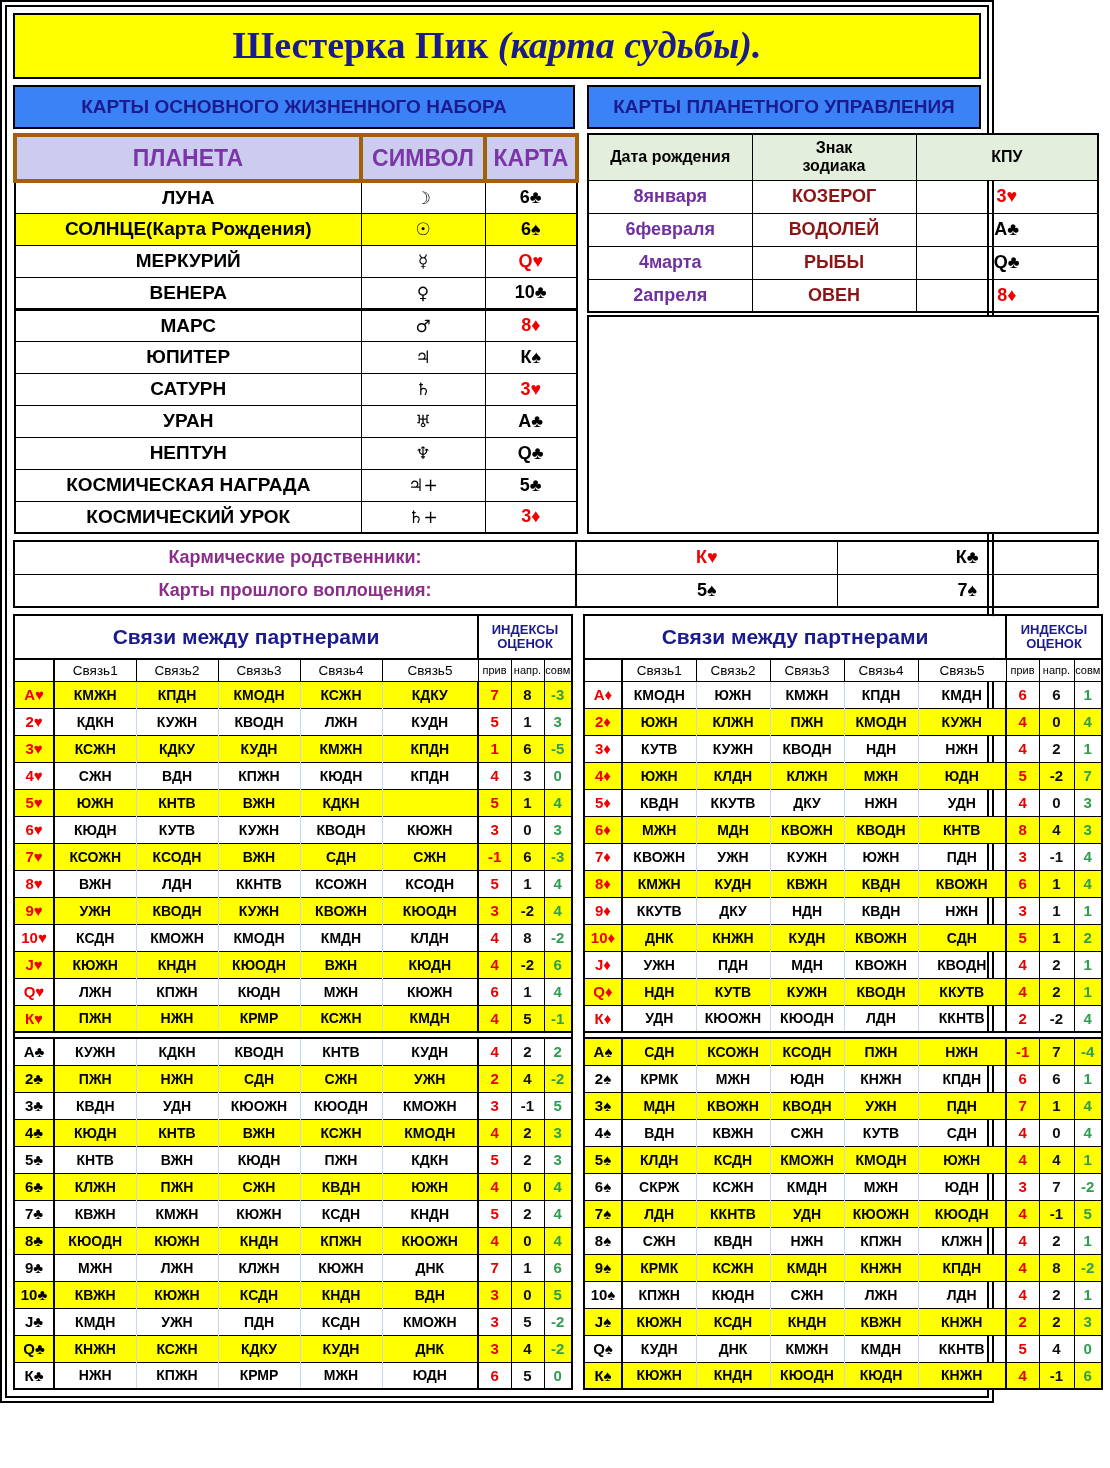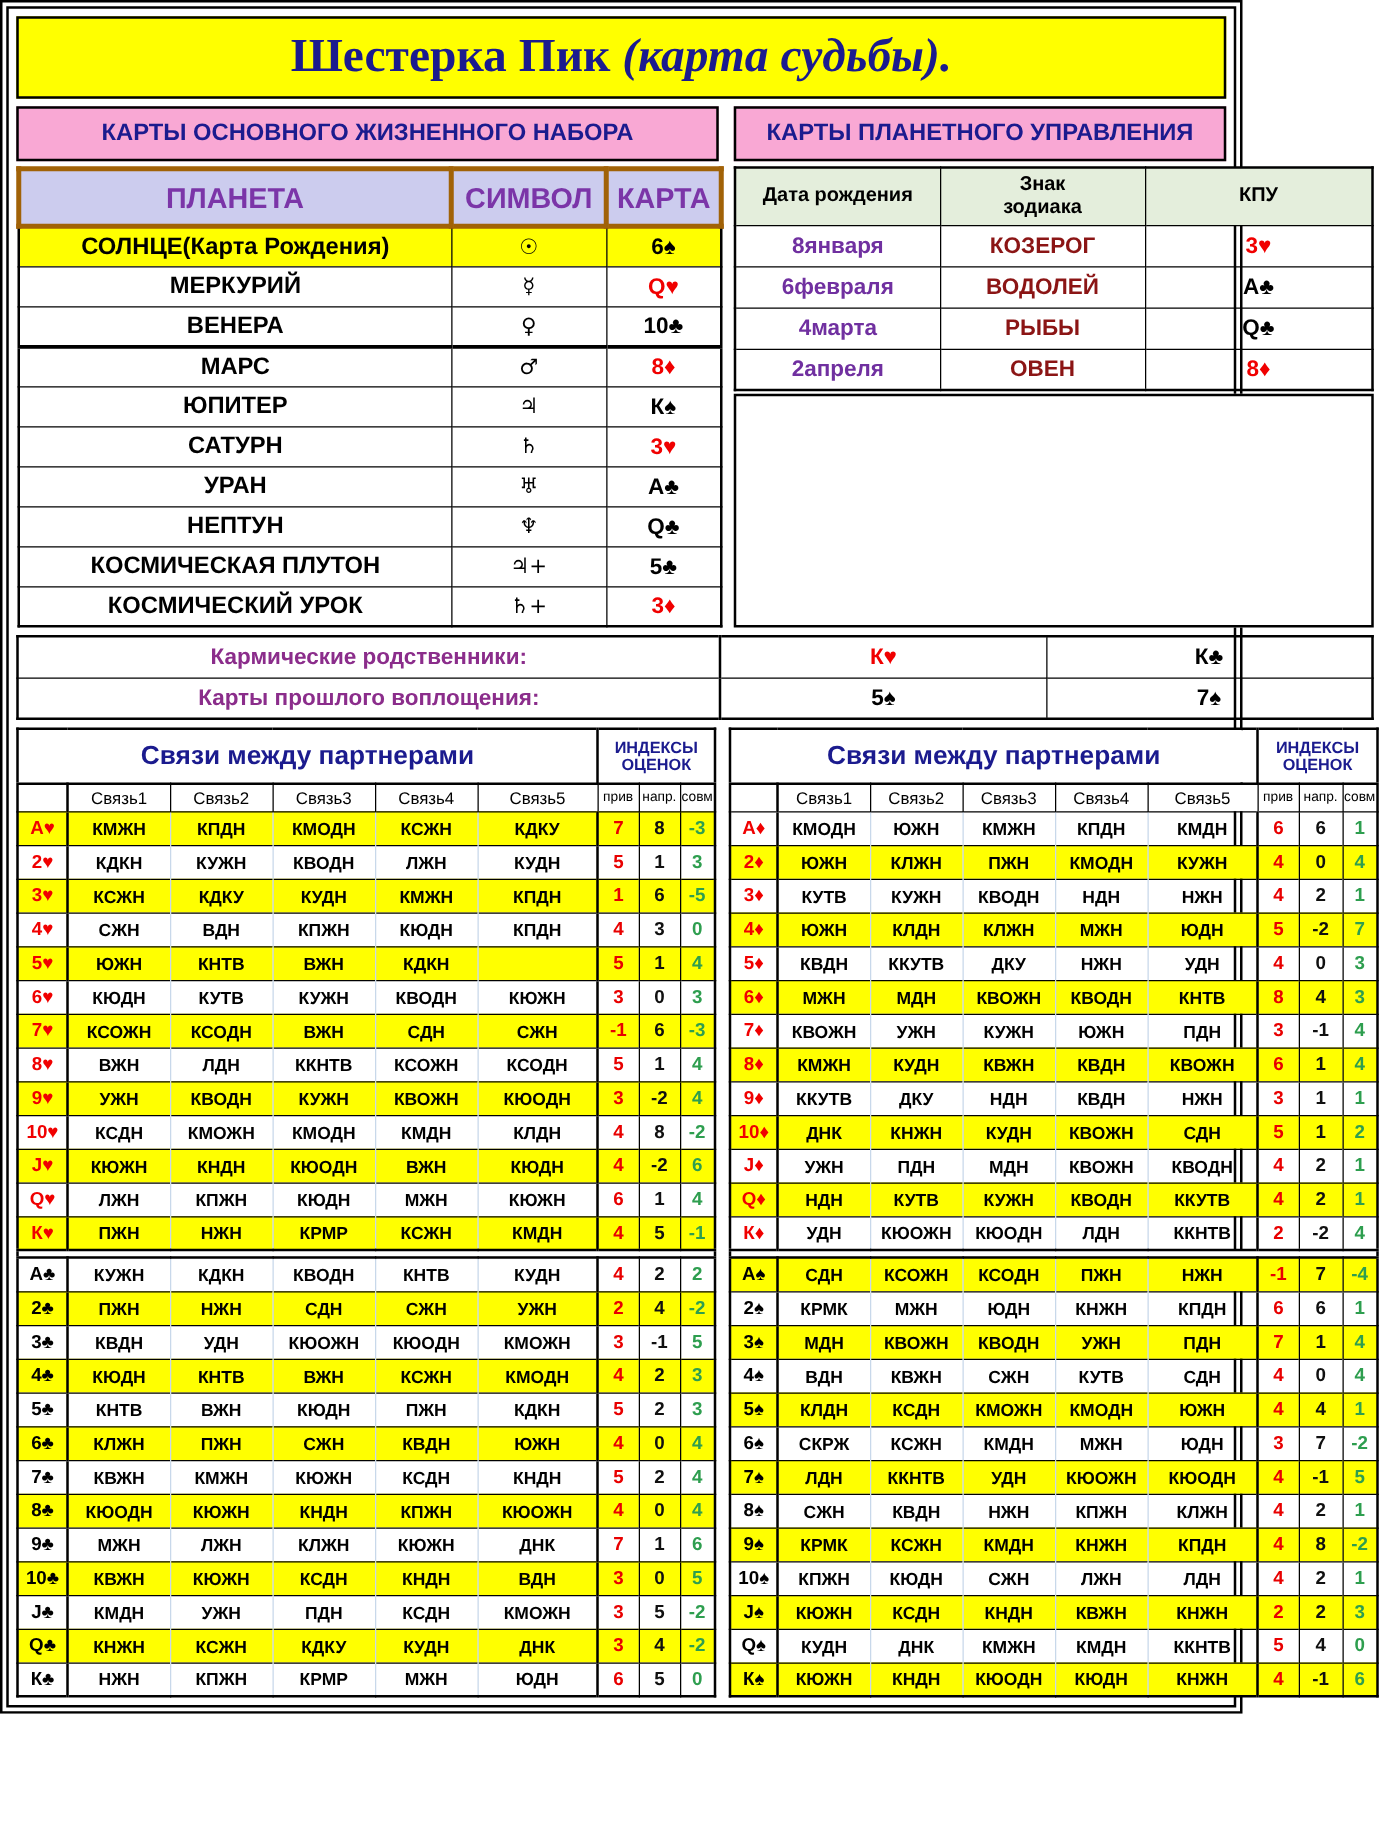--- a/index.html
+++ b/index.html
@@ -17,21 +17,21 @@
     text-align: center; padding: 8px 0 10px;
     font-family: "Liberation Serif", "DejaVu Serif", serif;
     font-size: 38px; font-weight: bold; color: #1b1b8e;
     margin-bottom: 6px;
   }
   .title-bar .it { font-style: italic; }
 
   
   .headers-row { display: grid; grid-template-columns: 562px 1fr; gap: 12px; margin-bottom: 4px; }
   .sec-header {
-    border: 2px solid #000; background: #f9a8d4; color: #1b1b8e;
+    border: 2px solid #000; background: #3b82f6; color: #1b1b8e;
     font-weight: bold; font-size: 19px; text-align: center;
     padding: 9px 2px; letter-spacing: 0px;
   }
 
   
   .upper { display: grid; grid-template-columns: 562px 1fr; gap: 12px; align-items: stretch; }
   table { border-collapse: collapse; table-layout: fixed; }
   .planet-table { width: 562px; border: 2px solid #000; }
   .planet-table th {
     background: #ccccee; color: #7b35a8; font-size: 23px; font-weight: bold;
@@ -112,20 +112,25 @@
             <col style="width:92px">
           </colgroup>
       <thead>
         <tr>
           <th>ПЛАНЕТА</th>
           <th>СИМВОЛ</th>
           <th>КАРТА</th>
         </tr>
       </thead>
       <tbody id="planet-body">
+            <tr>
+              <td class="pn">ЛУНА</td>
+              <td class="ps">☽</td>
+              <td class="pc bc">6♣</td>
+            </tr>
             <tr class="hl ">
               <td class="pn">СОЛНЦЕ(Карта Рождения)</td>
               <td class="ps">☉</td>
               <td class="pc bc">6♠</td>
             </tr>
             <tr>
               <td class="pn">МЕРКУРИЙ</td>
               <td class="ps">☿</td>
               <td class="pc rc">Q♥</td>
             </tr>
@@ -153,21 +158,21 @@
               <td class="pn">УРАН</td>
               <td class="ps">♅</td>
               <td class="pc bc">А♣</td>
             </tr>
             <tr>
               <td class="pn">НЕПТУН</td>
               <td class="ps">♆</td>
               <td class="pc bc">Q♣</td>
             </tr>
             <tr>
-              <td class="pn">КОСМИЧЕСКАЯ ПЛУТОН</td>
+              <td class="pn">КОСМИЧЕСКАЯ НАГРАДА</td>
               <td class="ps">♃+</td>
               <td class="pc bc">5♣</td>
             </tr>
             <tr>
               <td class="pn">КОСМИЧЕСКИЙ УРОК</td>
               <td class="ps">♄+</td>
               <td class="pc rc">3♦</td>
             </tr>
           </tbody>
     </table>

